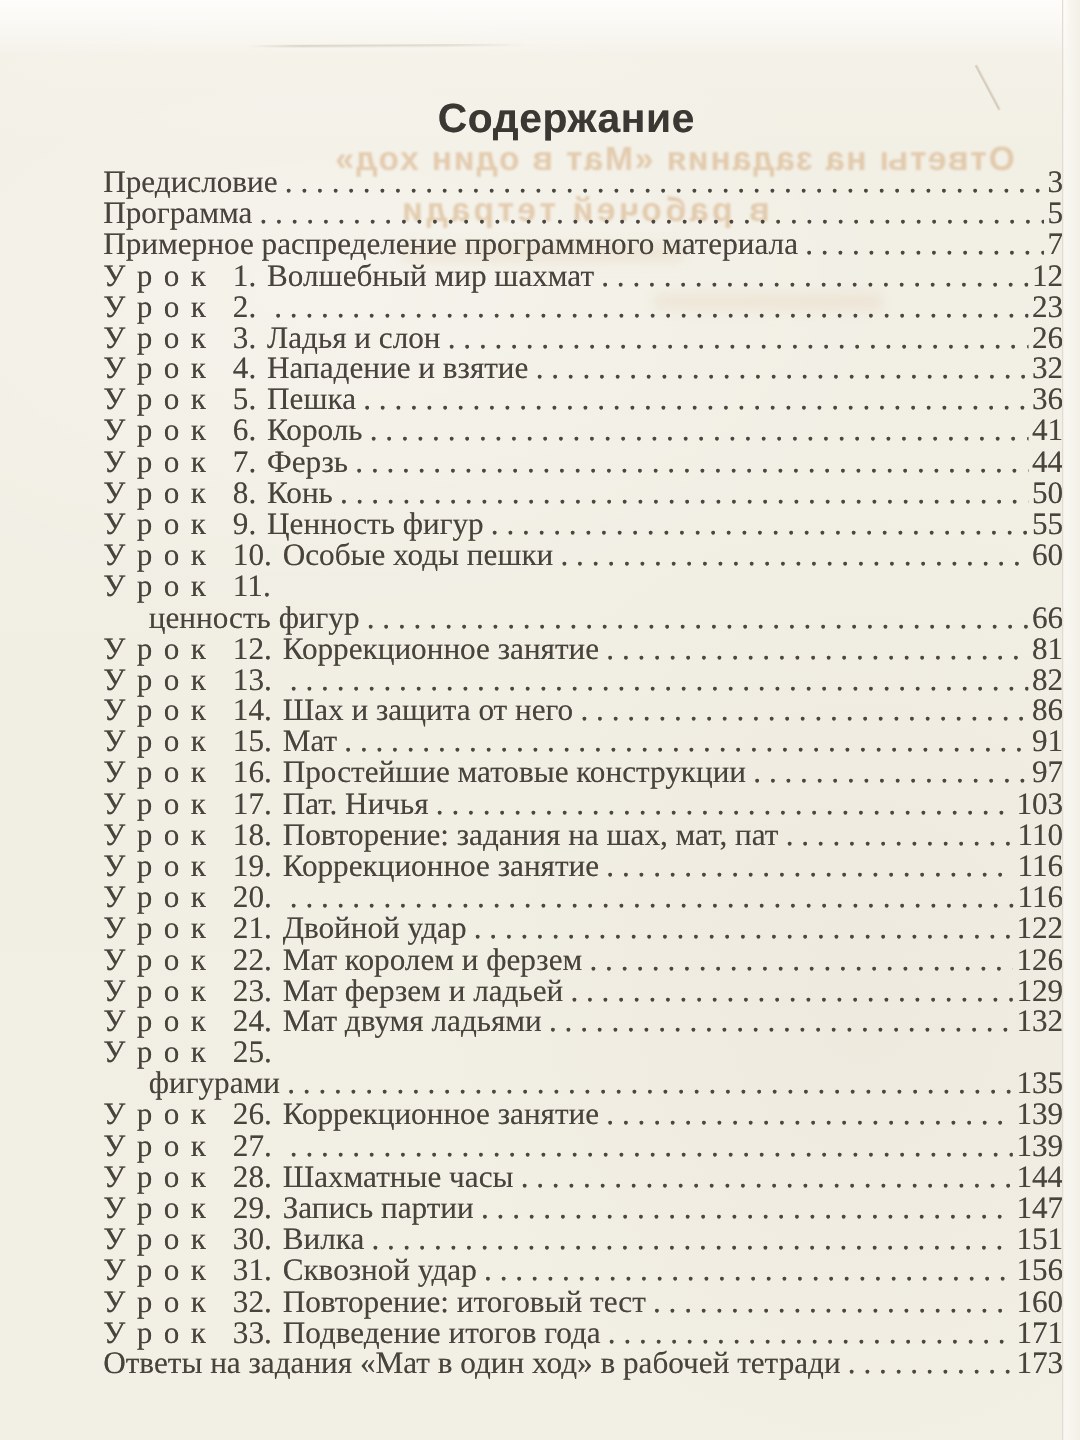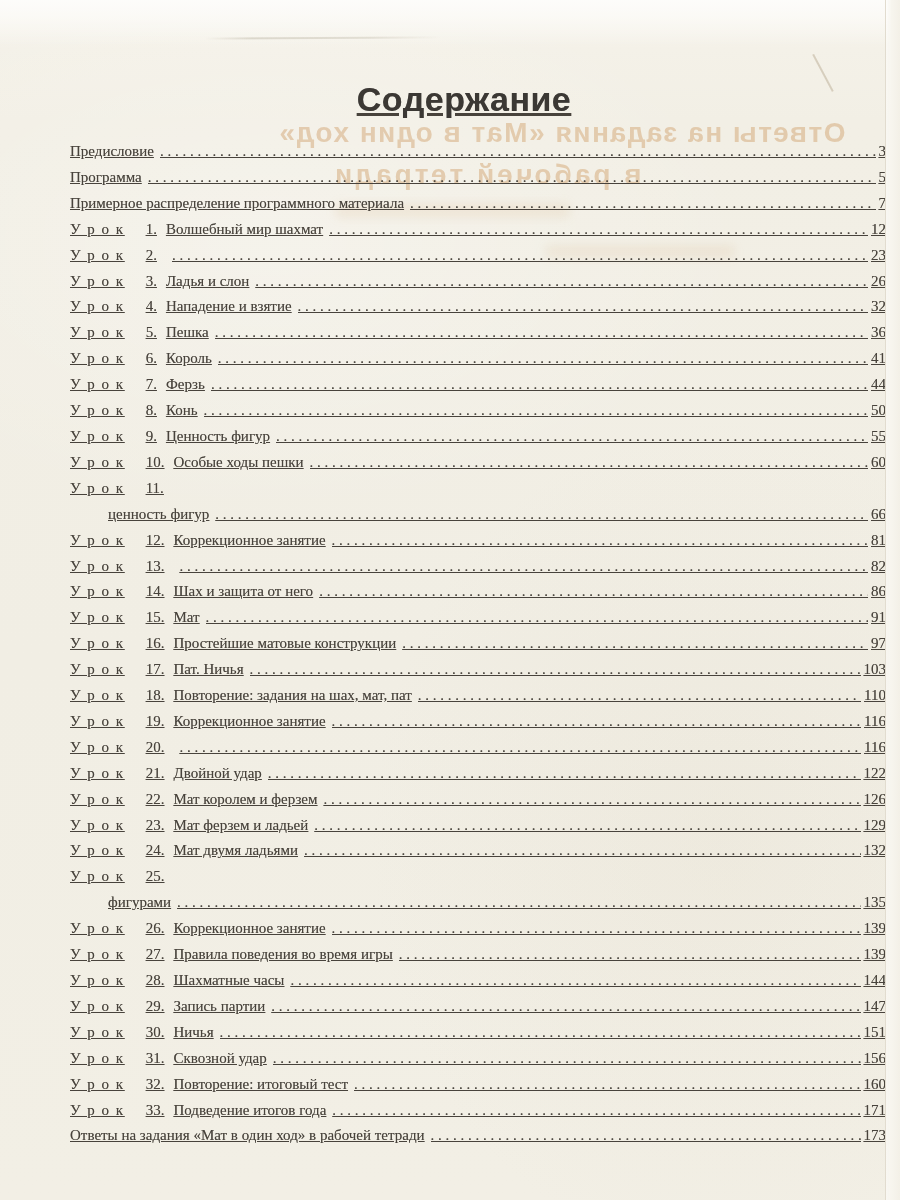--- a/index.html
+++ b/index.html
@@ -62,38 +62,37 @@
   .ghost-blur {
     position: absolute;
     background: rgba(205,158,98,0.12);
     filter: blur(5px);
     border-radius: 6px;
   }
   .b1 { top: 203px; left: 335px; width: 235px; height: 15px; }
   .b2 { top: 245px; left: 545px; width: 190px; height: 13px; }
   .content {
     position: absolute;
-    top: 80px; left: 70px; right: 14px;
+    top: 80px; left: 86px; right: 14px;
     color: #48433c;
-    text-decoration: underline;
   }
   .title {
     font-family: "Liberation Sans", sans-serif;
     font-size: 34px;
     line-height: 38px;
     font-weight: bold;
     letter-spacing: 0.5px;
     color: #3b3834;
     text-align: center;
     margin: 0 0 21px 0;
     transform: translateX(-14px);
     text-shadow: 0 0 0.5px rgba(59,56,52,0.55);
   }
   .toc {
-    font-size: 15px;
+    font-size: 26px;
   }
   .toc-row {
     display: flex;
     align-items: baseline;
     height: 25.92px;
     line-height: 25.92px;
     white-space: nowrap;
     text-shadow: 0 0 0.4px rgba(72,67,60,0.5);
   }
   .toc-row.cont { padding-left: 38px; }
@@ -320,42 +319,41 @@
         <div class="toc-row">
           <span class="toc-word">У р о к</span>
           <span class="toc-num">26.</span>
           <span class="toc-title">Коррекционное занятие</span>
           <span class="dots">. . . . . . . . . . . . . . . . . . . . . . . . . . . . . . . . . . . . . . . . . . . . . . . . . . . . . . . . . . . . . . . . . . . . . . . . . . . . . . . . . . . . . . . . . . . . . . . . . . . . . . . . . . . . . . </span>
           <span class="pg">139</span>
         </div>
         <div class="toc-row">
           <span class="toc-word">У р о к</span>
           <span class="toc-num">27.</span>
-          <span class="toc-title">Правила поведения во время игры</span>
           <span class="dots">. . . . . . . . . . . . . . . . . . . . . . . . . . . . . . . . . . . . . . . . . . . . . . . . . . . . . . . . . . . . . . . . . . . . . . . . . . . . . . . . . . . . . . . . . . . . . . . . . . . . . . . . . . . . . . </span>
           <span class="pg">139</span>
         </div>
         <div class="toc-row">
           <span class="toc-word">У р о к</span>
           <span class="toc-num">28.</span>
           <span class="toc-title">Шахматные часы</span>
           <span class="dots">. . . . . . . . . . . . . . . . . . . . . . . . . . . . . . . . . . . . . . . . . . . . . . . . . . . . . . . . . . . . . . . . . . . . . . . . . . . . . . . . . . . . . . . . . . . . . . . . . . . . . . . . . . . . . . </span>
           <span class="pg">144</span>
         </div>
         <div class="toc-row">
           <span class="toc-word">У р о к</span>
           <span class="toc-num">29.</span>
           <span class="toc-title">Запись партии</span>
           <span class="dots">. . . . . . . . . . . . . . . . . . . . . . . . . . . . . . . . . . . . . . . . . . . . . . . . . . . . . . . . . . . . . . . . . . . . . . . . . . . . . . . . . . . . . . . . . . . . . . . . . . . . . . . . . . . . . . </span>
           <span class="pg">147</span>
         </div>
         <div class="toc-row">
           <span class="toc-word">У р о к</span>
           <span class="toc-num">30.</span>
-          <span class="toc-title">Ничья</span>
+          <span class="toc-title">Вилка</span>
           <span class="dots">. . . . . . . . . . . . . . . . . . . . . . . . . . . . . . . . . . . . . . . . . . . . . . . . . . . . . . . . . . . . . . . . . . . . . . . . . . . . . . . . . . . . . . . . . . . . . . . . . . . . . . . . . . . . . . </span>
           <span class="pg">151</span>
         </div>
         <div class="toc-row">
           <span class="toc-word">У р о к</span>
           <span class="toc-num">31.</span>
           <span class="toc-title">Сквозной удар</span>
           <span class="dots">. . . . . . . . . . . . . . . . . . . . . . . . . . . . . . . . . . . . . . . . . . . . . . . . . . . . . . . . . . . . . . . . . . . . . . . . . . . . . . . . . . . . . . . . . . . . . . . . . . . . . . . . . . . . . . </span>
           <span class="pg">156</span>
         </div>

